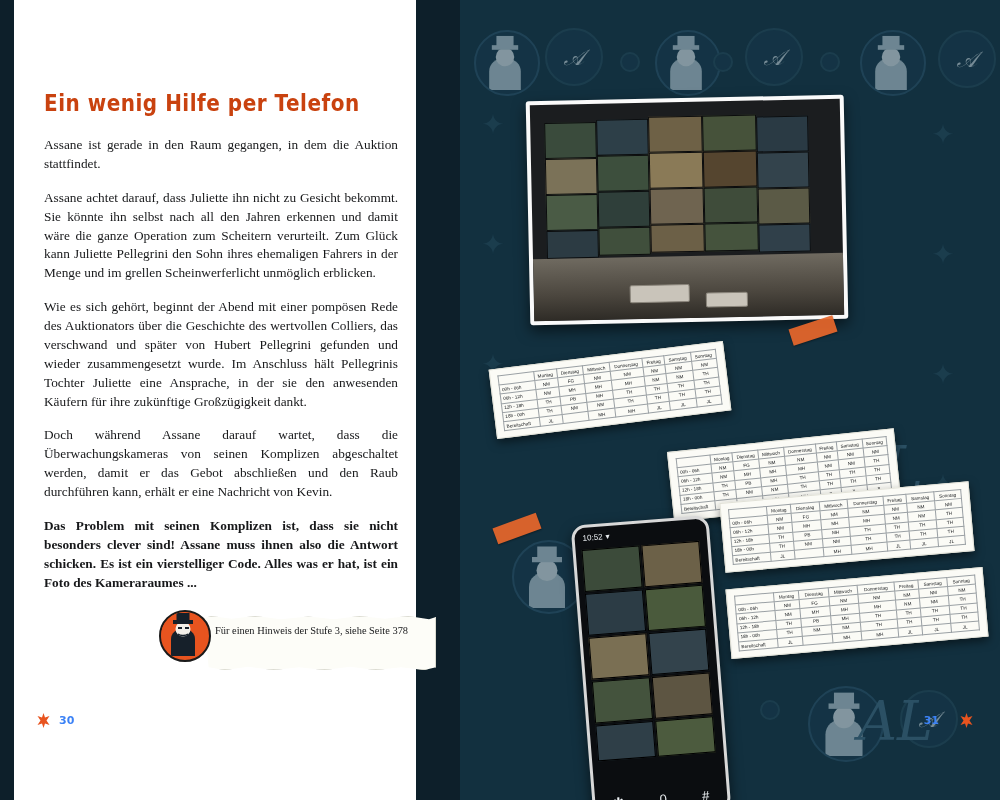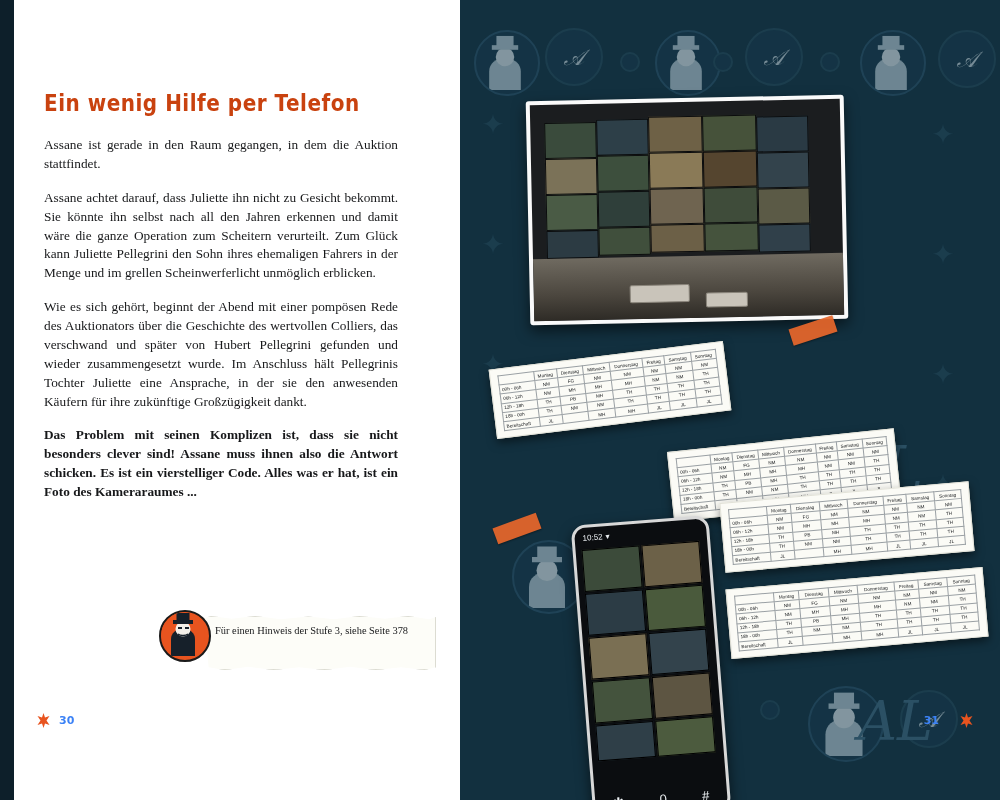--- a/index.html
+++ b/index.html
@@ -5,21 +5,21 @@
   html,body{margin:0;padding:0;}
   body{
     width:1000px;height:800px;overflow:hidden;
     background:#0d1f2a;
     font-family:"Liberation Serif", serif;
   }
   .page{position:relative;width:1000px;height:800px;}
 
   
   .left-page{
-    position:absolute;left:14px;top:0;width:446px;height:800px;
+    position:absolute;left:14px;top:0;width:402px;height:800px;
     background:#ffffff;
   }
   .left-inner{position:absolute;left:30px;top:90px;width:370px;}
 
   .chapter-title{
     font-family:"DejaVu Sans", sans-serif;
     font-weight:bold;
     font-size:20px;
     letter-spacing:0.5px;
     color:#c9420f;
@@ -192,20 +192,21 @@
   <div class="spine"></div>
 
   <div class="left-page">
     <div class="left-inner">
 
       <h1 class="chapter-title">Ein wenig Hilfe per Telefon</h1>
 
       <p class="para">Assane ist gerade in den Raum gegangen, in dem die Auktion stattfindet.</p>
       <p class="para">Assane achtet darauf, dass Juliette ihn nicht zu Gesicht bekommt. Sie könnte ihn selbst nach all den Jahren erkennen und damit wäre die ganze Operation zum Scheitern verurteilt. Zum Glück kann Juliette Pellegrini den Sohn ihres ehemaligen Fahrers in der Menge und im grellen Scheinwerferlicht unmöglich erblicken.</p>
       <p class="para">Wie es sich gehört, beginnt der Abend mit einer pompösen Rede des Auktionators über die Geschichte des wertvollen Colliers, das verschwand und später von Hubert Pellegrini gefunden und wieder zusammengesetzt wurde. Im Anschluss hält Pellegrinis Tochter Juliette eine Ansprache, in der sie den anwesenden Käufern für ihre zukünftige Großzügigkeit dankt.</p>
+      <p class="para">Doch während Assane darauf wartet, dass die Überwachungskameras von seinen Komplizen abgeschaltet werden, damit er das Gebot abschließen und den Raub durchführen kann, erhält er eine Nachricht von Kevin.</p>
       <p class="para bold">Das Problem mit seinen Komplizen ist, dass sie nicht besonders clever sind! Assane muss ihnen also die Antwort schicken. Es ist ein vierstelliger Code. Alles was er hat, ist ein Foto des Kameraraumes ...</p>
     </div>
 
     <div class="hint-wrap">
       <div class="hint-paper">
         <div class="hint-line">Für einen Hinweis der Stufe 3, siehe Seite 378</div>
       </div>
       <div class="badge">
         <svg width="44" height="44" viewBox="0 0 44 44" aria-hidden="true">
           <circle cx="22" cy="22" r="22" fill="#e8541f"></circle>

